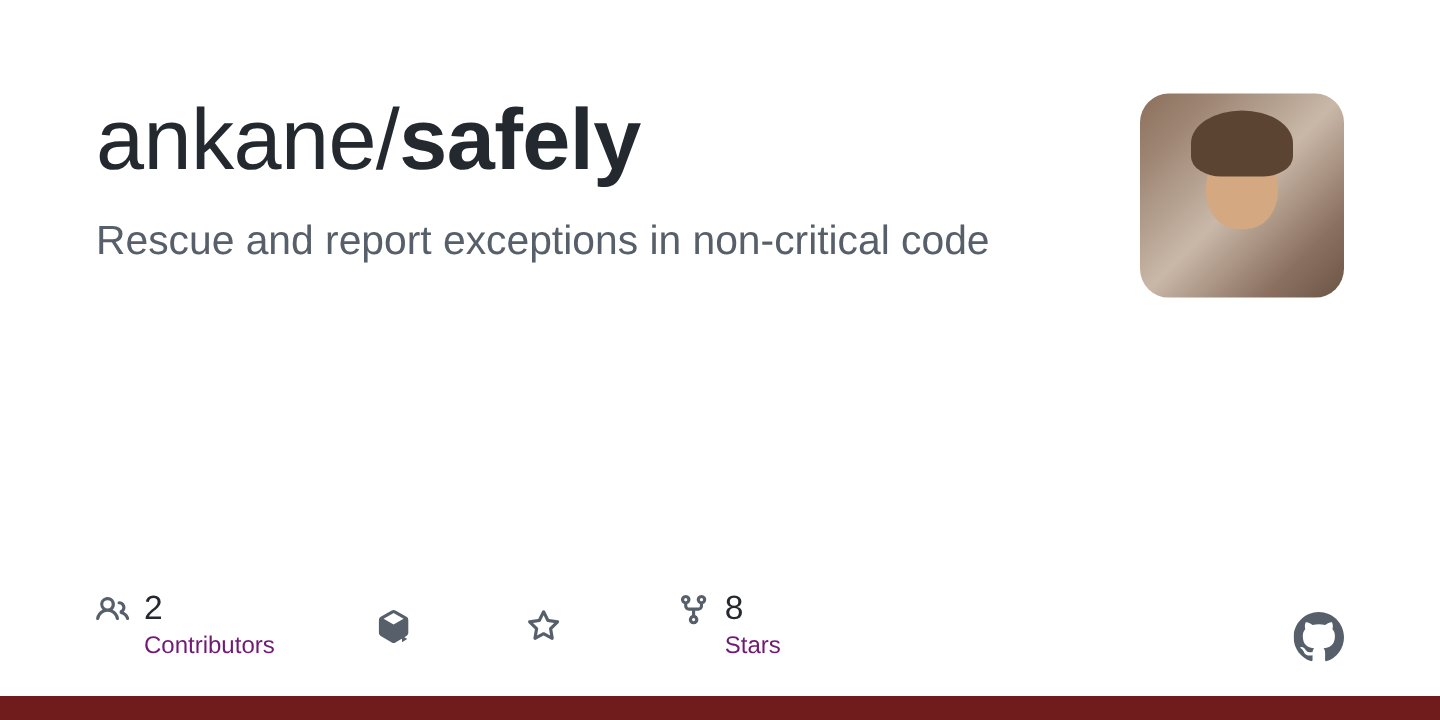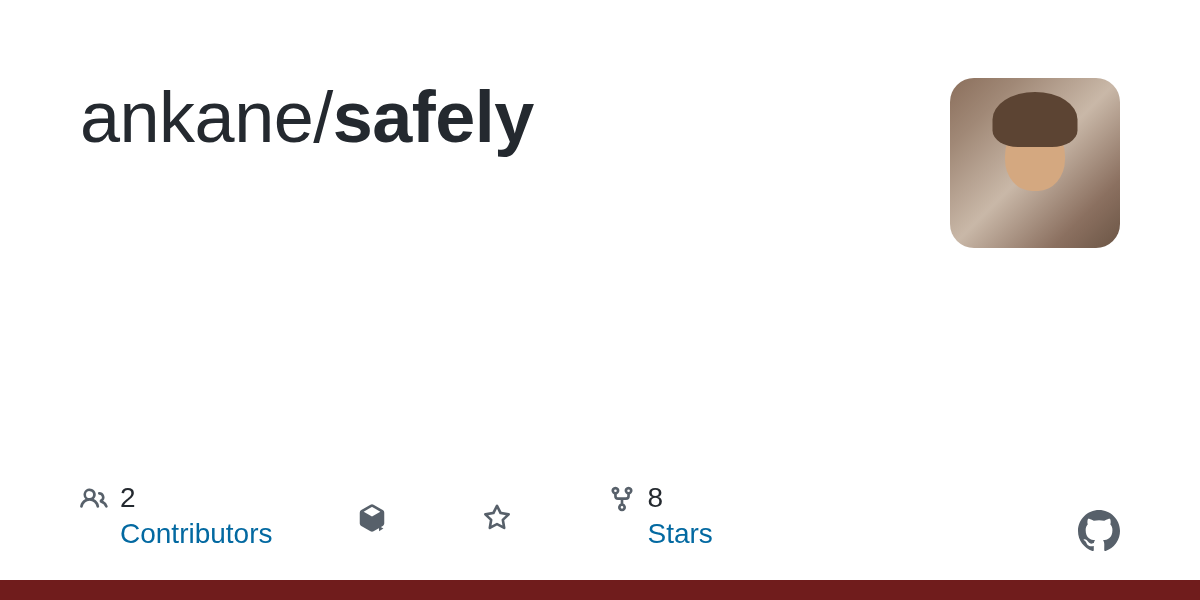--- a/index.html
+++ b/index.html
@@ -98,22 +98,22 @@
       display: flex;
       flex-direction: column;
     }
     .stat-value {
       font-size: 28px;
       font-weight: 400;
       color: #24292f;
       line-height: 1.1;
     }
     .stat-label {
-      font-size: 28px;
-      color: #0369a1;
+      font-size: 20px;
+      color: #701a75;
       margin-top: 4px;
     }
     .github-logo {
       position: absolute;
       bottom: 48px;
       right: 80px;
       width: 42px;
       height: 42px;
     }
     .github-logo svg {
@@ -131,20 +131,21 @@
     }
   </style>
 </head>
 <body>
 
 <div class="container">
   <div class="left-content">
     <h1 class="repo-title">
       <span>ankane</span><span>/</span><span class="repo-name">safely</span>
     </h1>
+    <p class="description">Rescue and report exceptions in non-critical code</p>
   </div>
   <div class="avatar"></div>
 </div>
 
 <div class="stats-row">
   <div class="stat-item">
     <span class="stat-icon">
       <svg viewBox="0 0 16 16">
           <path d="M2 5.5a3.5 3.5 0 1 1 5.898 2.549 5.508 5.508 0 0 1 3.034 4.084.75.75 0 1 1-1.482.235 4 4 0 0 0-7.9 0 .75.75 0 0 1-1.482-.236A5.507 5.507 0 0 1 3.102 8.05 3.493 3.493 0 0 1 2 5.5zM11 4a3.001 3.001 0 0 1 2.22 5.018 5.01 5.01 0 0 1 2.56 3.012.749.749 0 0 1-.885.954.752.752 0 0 1-.549-.514 3.507 3.507 0 0 0-2.522-2.372.75.75 0 0 1-.574-.73v-.352a.75.75 0 0 1 .416-.672A1.5 1.5 0 0 0 11 5.5.75.75 0 0 1 11 4zm-5.5-.5a2 2 0 1 0-.001 3.999A2 2 0 0 0 5.5 3.5z"></path>
         </svg>

